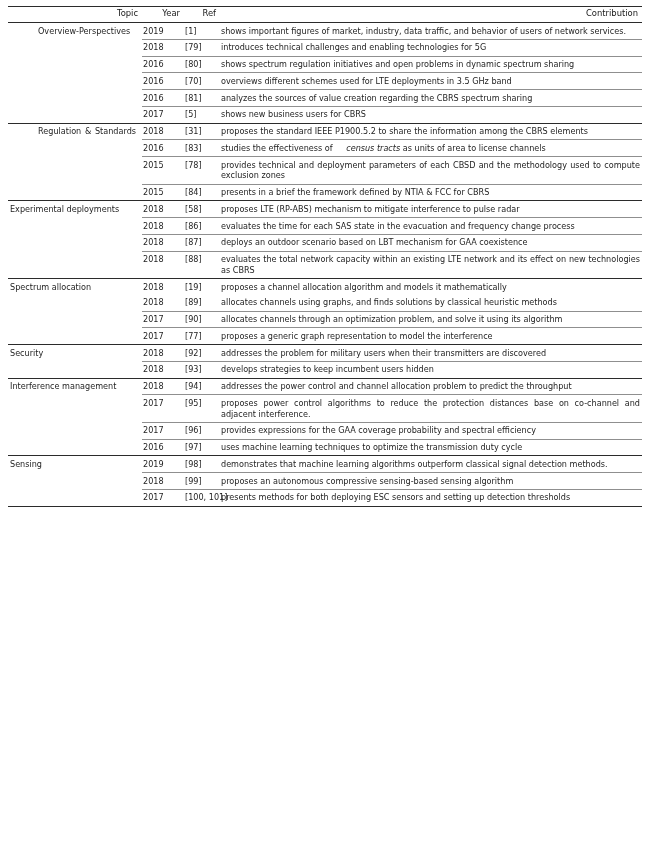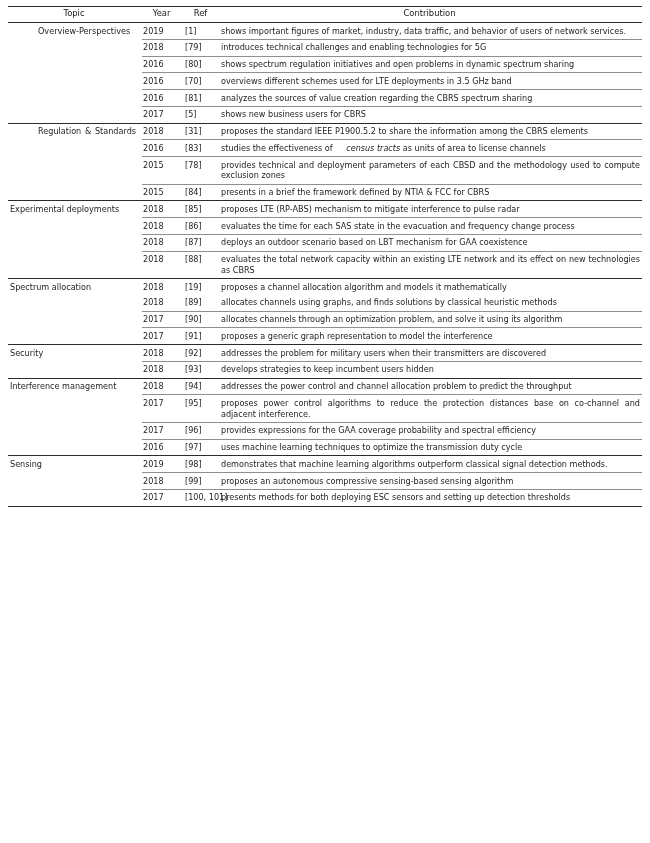--- a/index.html
+++ b/index.html
@@ -27,21 +27,21 @@
     table-layout: fixed;
     font-size: 8.1px;
     line-height: 1.33;
   }
   table.survey col.c-topic { width: 134px; }
   table.survey col.c-year  { width: 42px; }
   table.survey col.c-ref   { width: 36px; }
   table.survey col.c-contrib { width: 422px; }
 
   thead th {
-    text-align: center;
+    text-align: right;
     font-weight: normal;
     font-size: 8.4px;
     padding: 1px 4px 3px 1px;
     vertical-align: bottom;
     border-bottom: 1px solid #2b2b2b;
     border-top: 1px solid #2b2b2b;
     color: #171717;
   }
   thead th.th-topic { padding-left: 2px; }
 
@@ -189,21 +189,21 @@
           </td>
           <td class="year">2015</td>
           <td class="ref">[84]</td>
           <td class="contrib">presents in a brief the framework defined by NTIA &amp; FCC for CBRS</td>
         </tr>
         <tr class="grp-start">
           <td class="topic">
             <span class="topic-inner">Experimental deployments</span>
           </td>
           <td class="year">2018</td>
-          <td class="ref">[85]</td>
+          <td class="ref">[58]</td>
           <td class="contrib">proposes LTE (RP-ABS) mechanism to mitigate interference to pulse radar</td>
         </tr>
         <tr class="sub">
           <td class="topic">
             <span class="topic-inner"></span>
           </td>
           <td class="year">2018</td>
           <td class="ref">[86]</td>
           <td class="contrib">evaluates the time for each SAS state in the evacuation and frequency change process</td>
         </tr>
@@ -245,21 +245,21 @@
           </td>
           <td class="year">2017</td>
           <td class="ref">[90]</td>
           <td class="contrib">allocates channels through an optimization problem, and solve it using its algorithm</td>
         </tr>
         <tr class="sub">
           <td class="topic">
             <span class="topic-inner"></span>
           </td>
           <td class="year">2017</td>
-          <td class="ref">[91]</td>
+          <td class="ref">[77]</td>
           <td class="contrib">proposes a generic graph representation to model the interference</td>
         </tr>
         <tr class="grp-start">
           <td class="topic">
             <span class="topic-inner">Security</span>
           </td>
           <td class="year">2018</td>
           <td class="ref">[92]</td>
           <td class="contrib">addresses the problem for military users when their transmitters are discovered</td>
         </tr>

